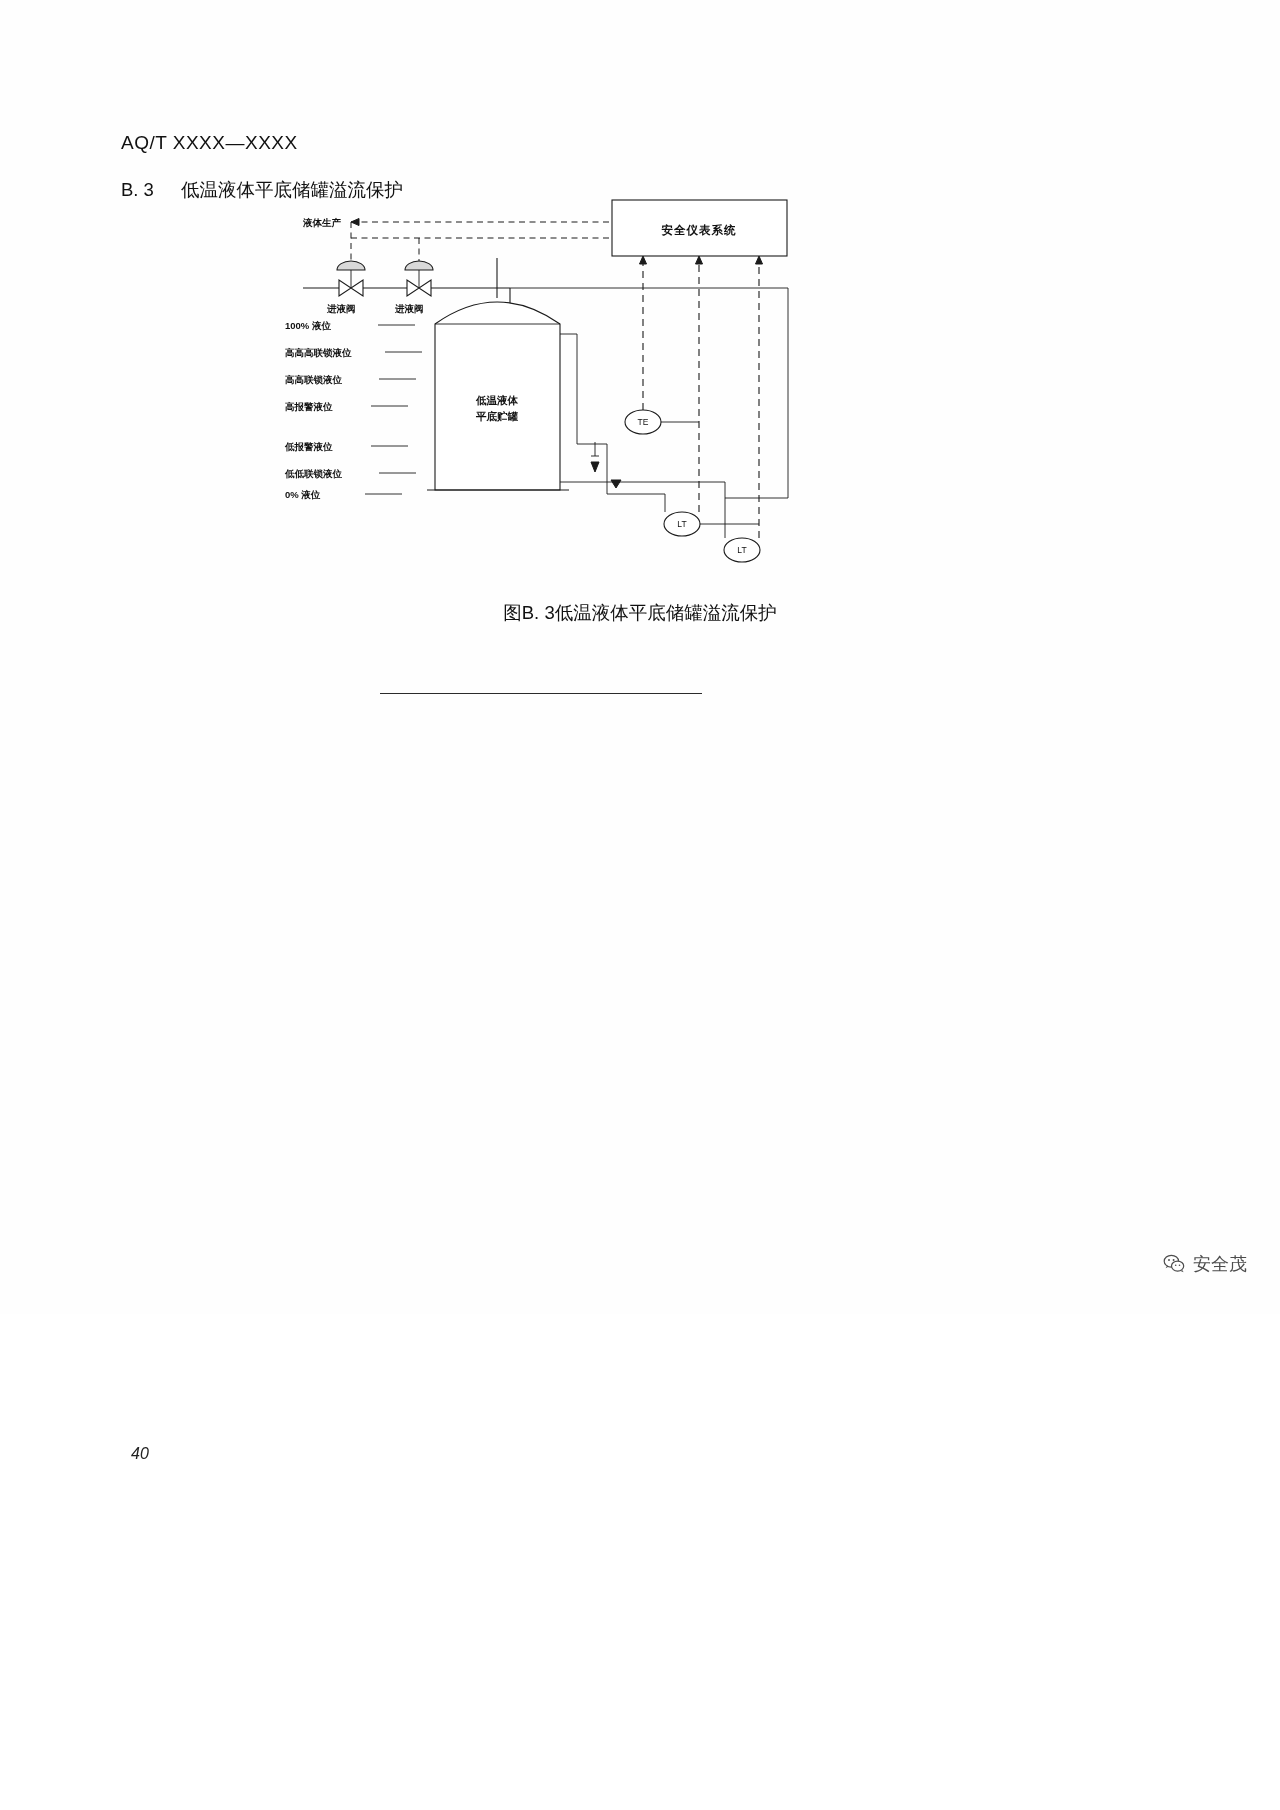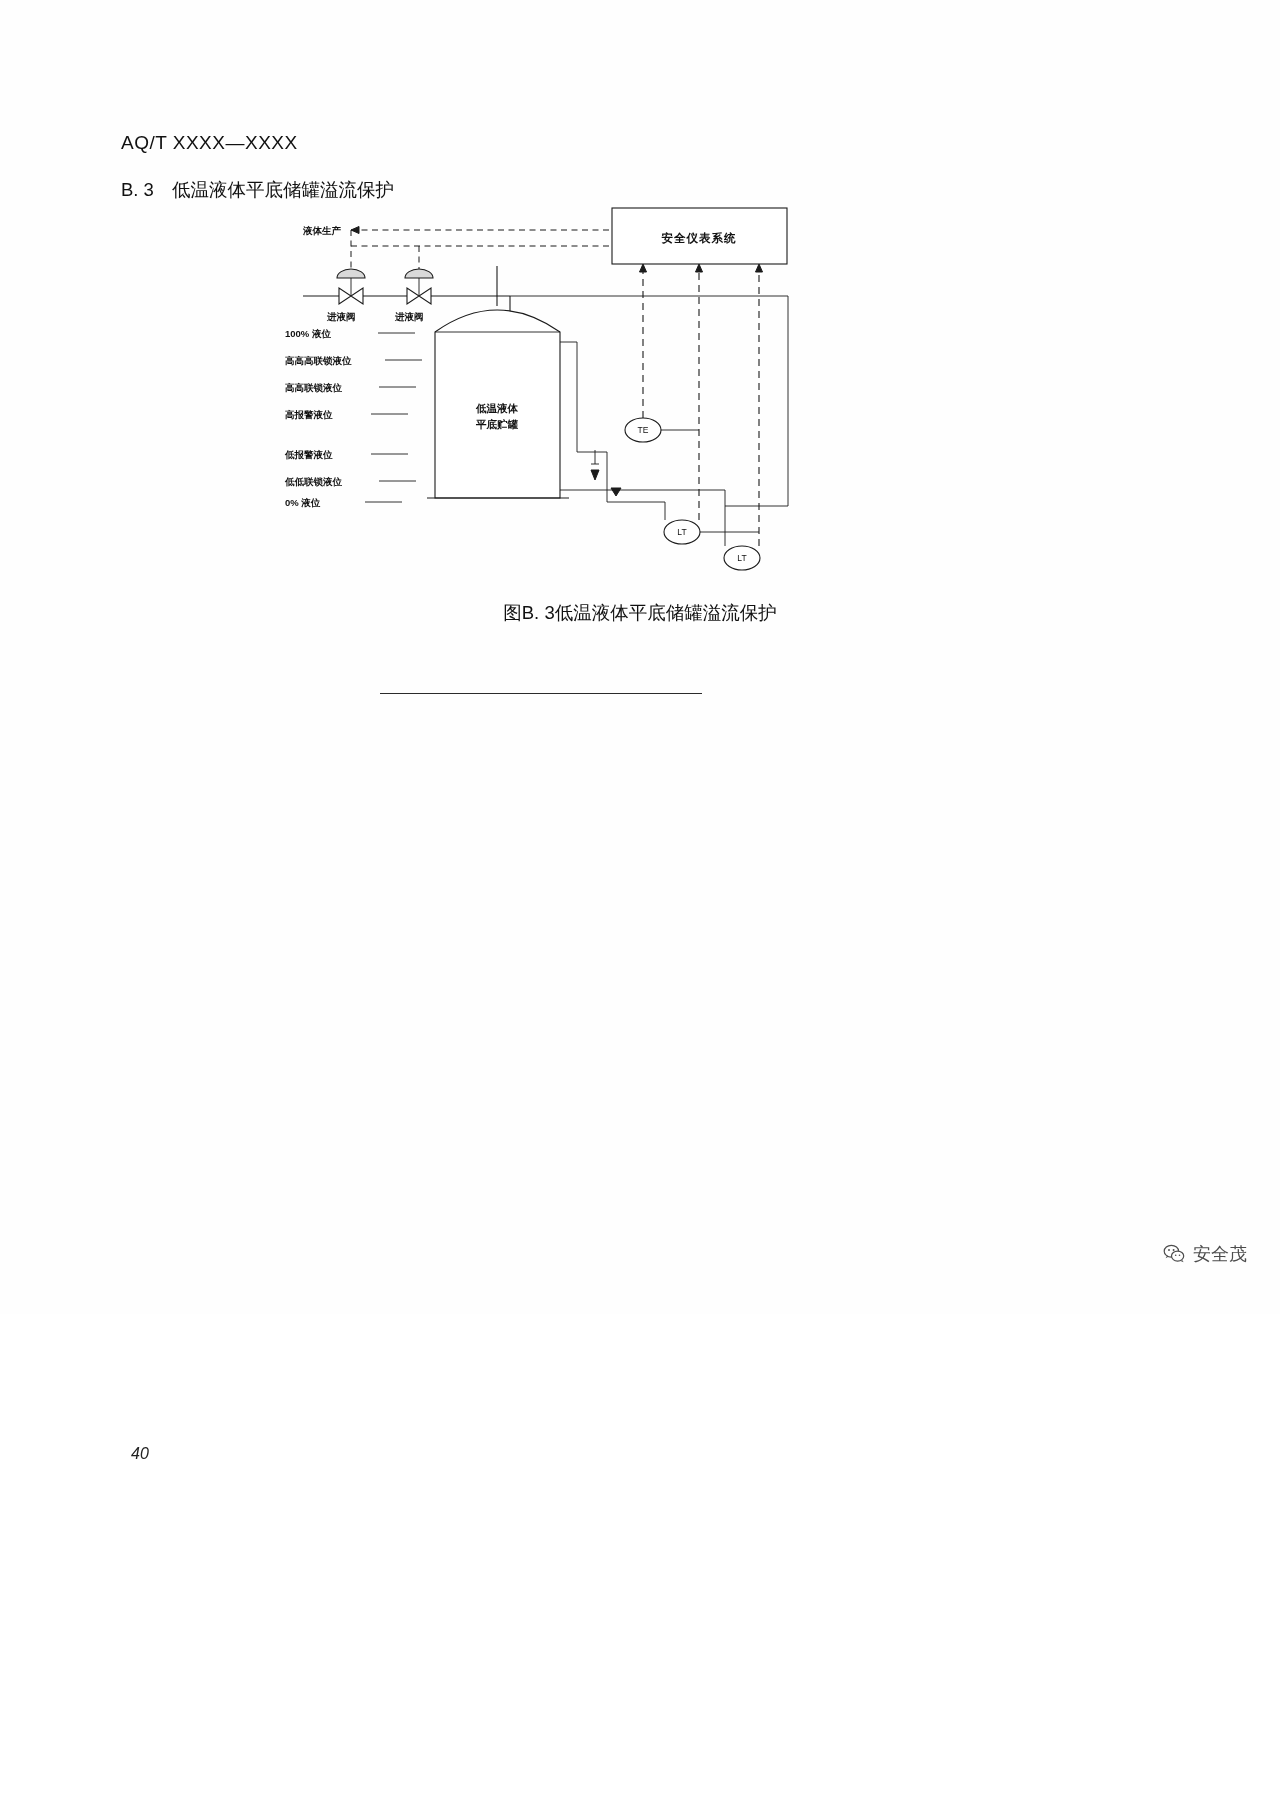--- a/index.html
+++ b/index.html
@@ -36,27 +36,27 @@
   }
 
   .section-title {
     position: absolute;
     left: 121px;
     top: 177px;
     font-size: 18.5px;
     color: #111;
     white-space: nowrap;
   }
-  .section-title .num { margin-right: 18px; }
+  .section-title .num { margin-right: 27px; }
 
   
   .figure {
     position: absolute;
     left: 255px;
-    top: 202px;
+    top: 194px;
     width: 580px;
     height: 385px;
   }
   .figure svg { display: block; }
 
   .figure-caption {
     position: absolute;
     left: 0;
     top: 600px;
     width: 1280px;
@@ -83,21 +83,21 @@
     top: 1445px;
     font-size: 16px;
     color: #222;
     font-style: italic;
   }
 
   
   .watermark {
     position: absolute;
     right: 33px;
-    bottom: 48px;
+    bottom: 38px;
     display: flex;
     align-items: center;
     gap: 8px;
     color: #3d3d3d;
     font-size: 18px;
     opacity: 0.92;
   }
   .wm-icon {
     width: 22px; height: 22px;
     position: relative;

